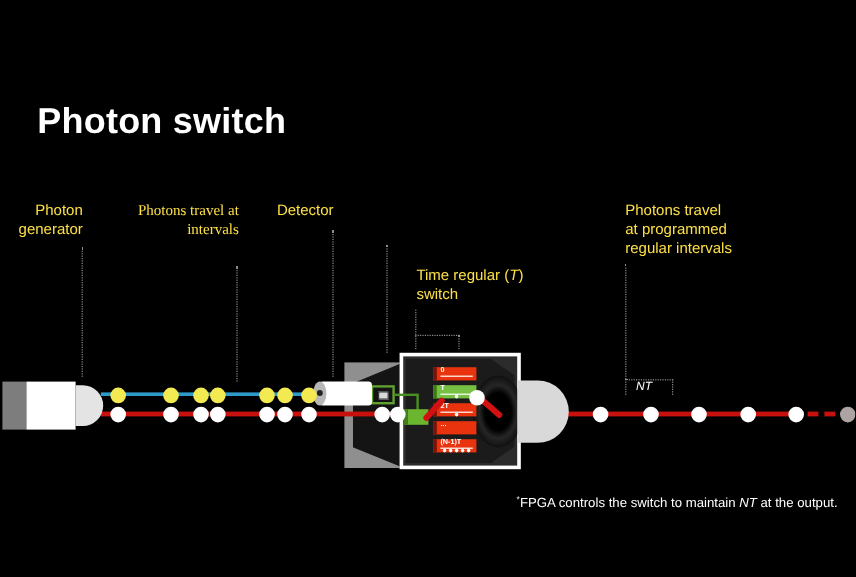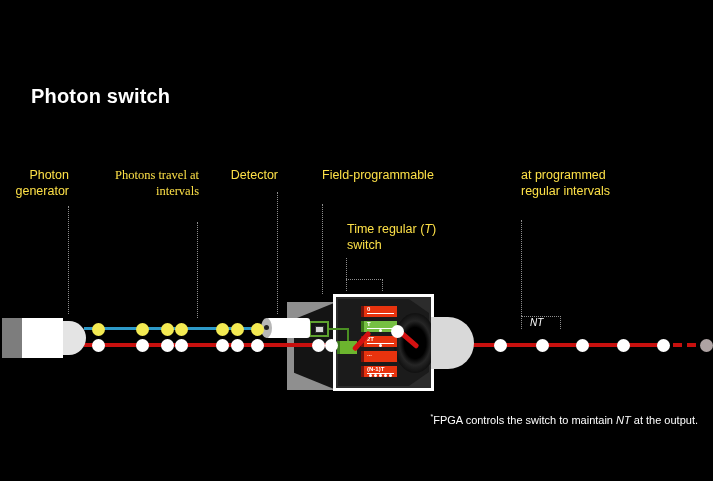--- a/index.html
+++ b/index.html
@@ -1,19 +1,19 @@
 <!DOCTYPE html>
 <html><head>
 <meta charset="utf-8">
 <style>
   html,body{margin:0;padding:0;background:#000;}
   #stage{position:relative;width:713px;height:481px;background:#000;overflow:hidden;
          font-family:"Liberation Sans",sans-serif;color:#fff;}
 
-  .title{position:absolute;left:31px;top:85px;font-size:20px;font-weight:bold;letter-spacing:.2px;}
+  .title{position:absolute;left:31px;top:85px;font-size:30px;font-weight:bold;letter-spacing:.2px;}
 
   .lbl{position:absolute;font-size:12.5px;line-height:16px;color:#fde047;}
   .lbl.r{text-align:right;}
   .lbl sup{font-size:8px;}
   .lbl i{font-style:italic;}
 
   .leader-v{position:absolute;width:0;border-left:1px dotted #8d8d8d;}
   .leader-h{position:absolute;height:0;border-top:1px dotted #8d8d8d;}
 
   
@@ -102,29 +102,29 @@
   <div class="lbl r" style="right:514px;top:167px;font-family:Liberation Serif, serif;">
     <div>Photons travel at</div>
     <div>intervals</div>
   </div>
 
   <div class="lbl r" style="right:435px;top:167px;">
     <div>Detector</div>
   </div>
 
   <div class="lbl" style="left:322px;top:167px;">
-    <div>Field-programmable</div>
   </div>
 
   <div class="lbl" style="left:347px;top:221px;">
     <div><span>Time regular (</span><i>T</i><span>)</span></div>
     <div>switch</div>
   </div>
 
   <div class="lbl" style="left:521px;top:167px;">
+    <div>Photons travel</div>
     <div>at programmed</div>
     <div>regular intervals</div>
   </div>
 
   <div class="leader-v" style="left:68px;top:206px;height:108px;"></div>
   <div class="leader-v" style="left:197px;top:222px;height:96px;"></div>
   <div class="leader-v" style="left:277px;top:192px;height:122px;"></div>
   <div class="leader-v" style="left:322px;top:204px;height:90px;"></div>
   <div class="leader-v" style="left:346px;top:258px;height:33px;"></div>
   <div class="leader-h" style="left:346px;top:279px;width:37px;"></div>

